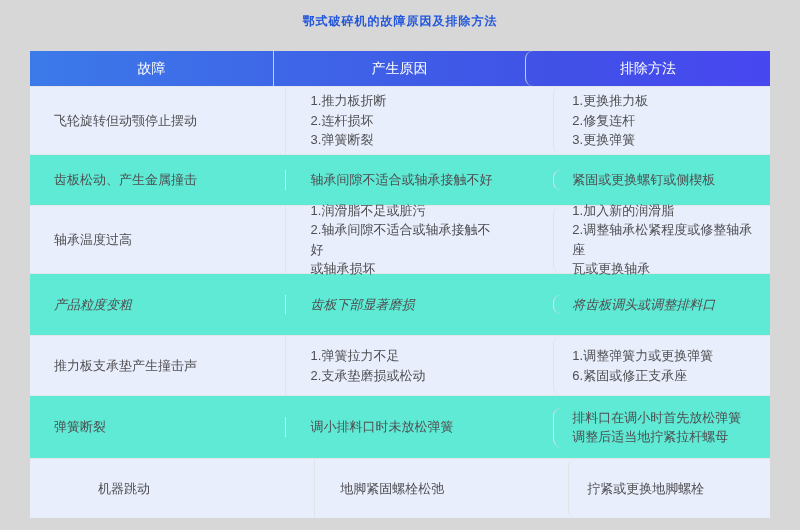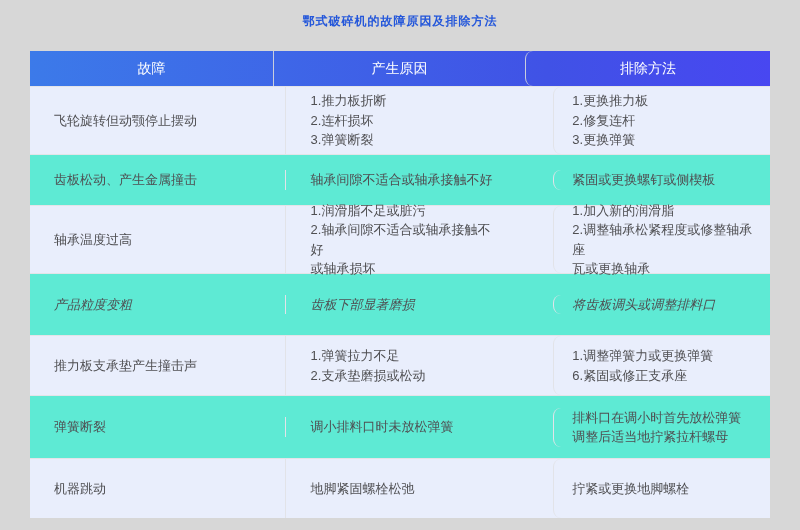--- a/index.html
+++ b/index.html
@@ -55,21 +55,21 @@
   }
   .cell.c1 { padding-left: 24px; padding-right: 8px; }
   .cell.c2 { padding-left: 25px; padding-right: 8px; border-left: 1px solid #e2e3e8; margin-left: 39px; }
   .cell.c3 { padding-left: 18px; padding-right: 8px; border-left: 1px solid #e2e3e8; margin-left: 45px; }
   .r0 { height: 68px; }
   .r1 { height: 51px; }
   .r2 { height: 68px; }
   .r3 { height: 62px; font-style: italic; }
   .r4 { height: 60px; }
   .r5 { height: 63px; }
-  .r6 { height: 60px; }
+  .r6 { height: 60px; padding-left: 44px; }
 </style>
 </head>
 <body>
 
 <div class="page-title">鄂式破碎机的故障原因及排除方法</div>
 
 <div class="fault-table">
 
   <div class="thead">
     <div class="th c1">故障</div>

